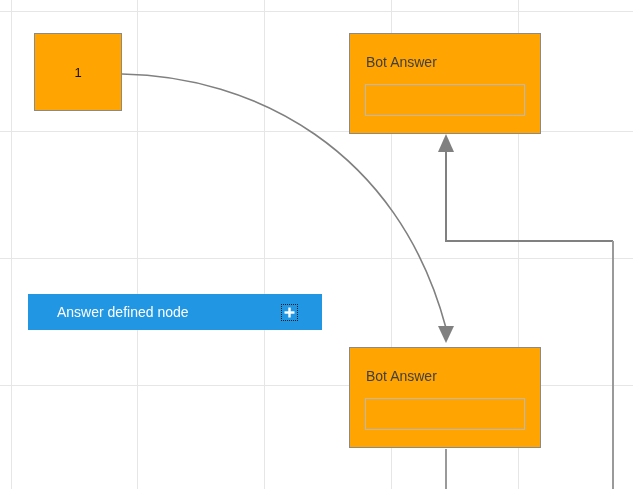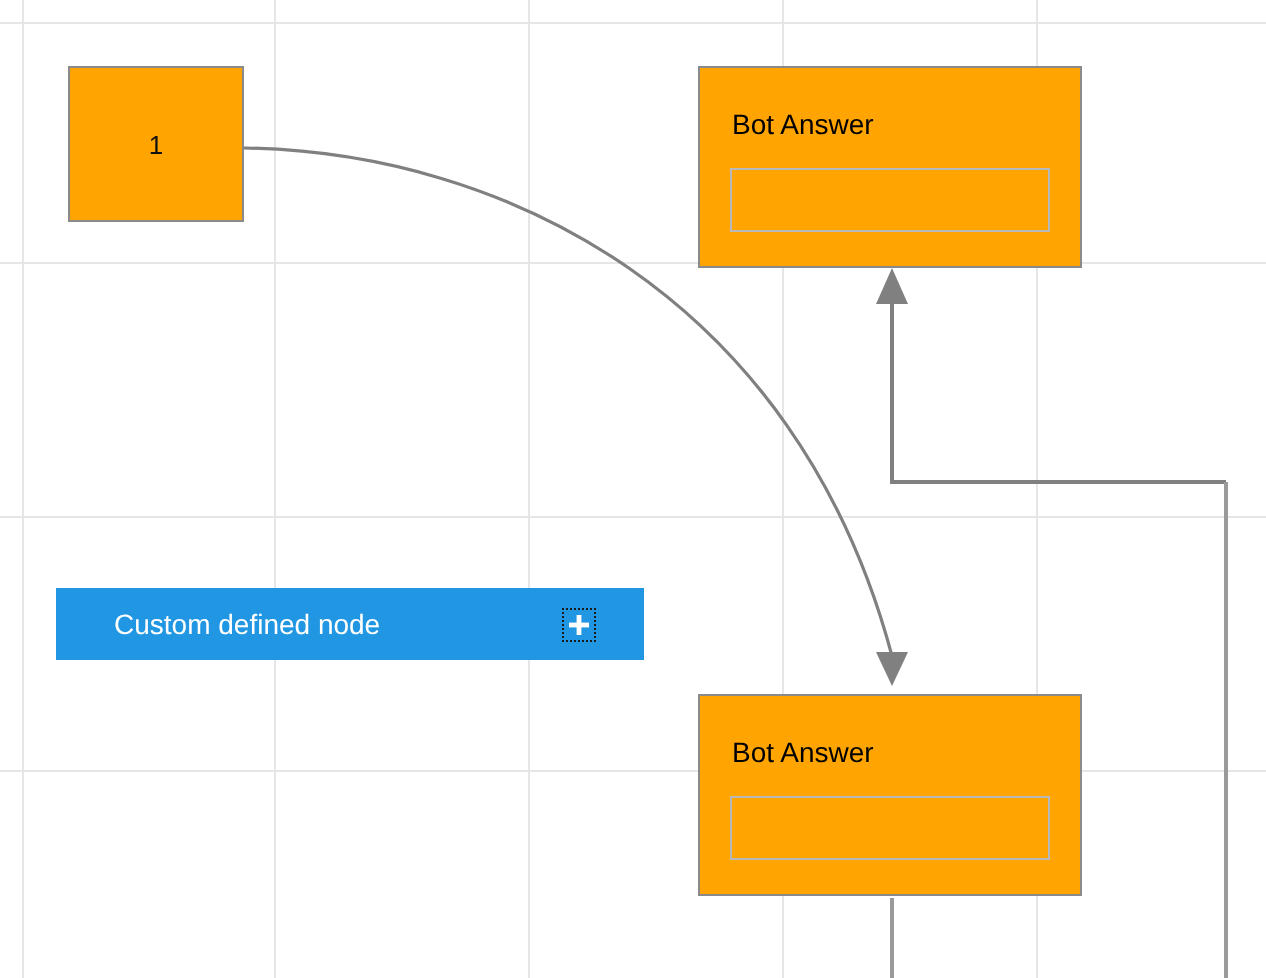--- a/index.html
+++ b/index.html
@@ -55,21 +55,21 @@
     padding: 0;
   }
   #node-bot-top { left: 349px; top: 33px; }
   #node-bot-bottom { left: 349px; top: 347px; }
   .bot-title {
     position: absolute;
     left: 16px;
     top: 28px;
     transform: translateY(-50%);
     font-size: 14px;
-    color: #000000;
+    color: #404040;
     white-space: nowrap;
   }
   .bot-slot {
     position: absolute;
     left: 15px;
     top: 50px;
     width: 160px;
     height: 32px;
     border: 1px solid #b9b9b9;
     box-sizing: border-box;
@@ -150,21 +150,21 @@
     <span class="bot-title">Bot Answer</span>
     <div class="bot-slot"></div>
   </div>
 
   <div class="node node-orange bot-node" id="node-bot-bottom">
     <span class="bot-title">Bot Answer</span>
     <div class="bot-slot"></div>
   </div>
 
   <div id="custom-node-bar">
-    <span class="custom-node-label">Custom defined node</span>
+    <span class="custom-node-label">Answer defined node</span>
     <span class="plus-box">
       <svg width="11" height="11" viewBox="0 0 11 11" aria-hidden="true">
         <rect x="4.3" y="0.5" width="2.4" height="10" fill="#ffffff"></rect>
         <rect x="0.5" y="4.3" width="10" height="2.4" fill="#ffffff"></rect>
       </svg>
     </span>
   </div>
 
 </div>
 

